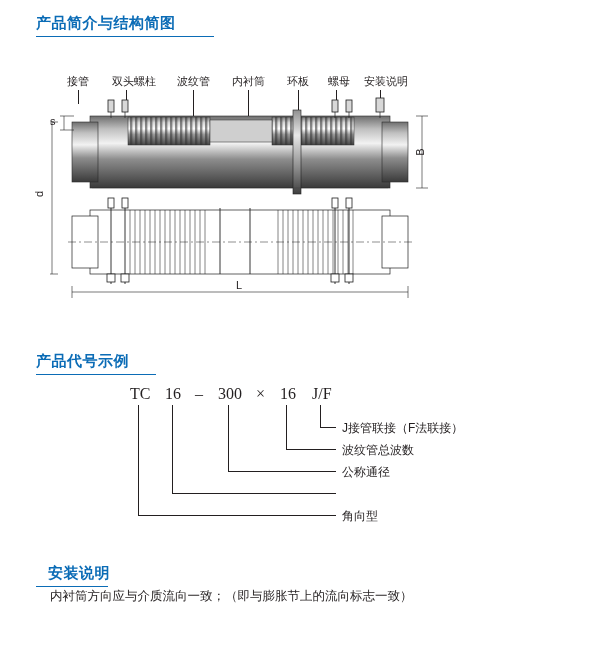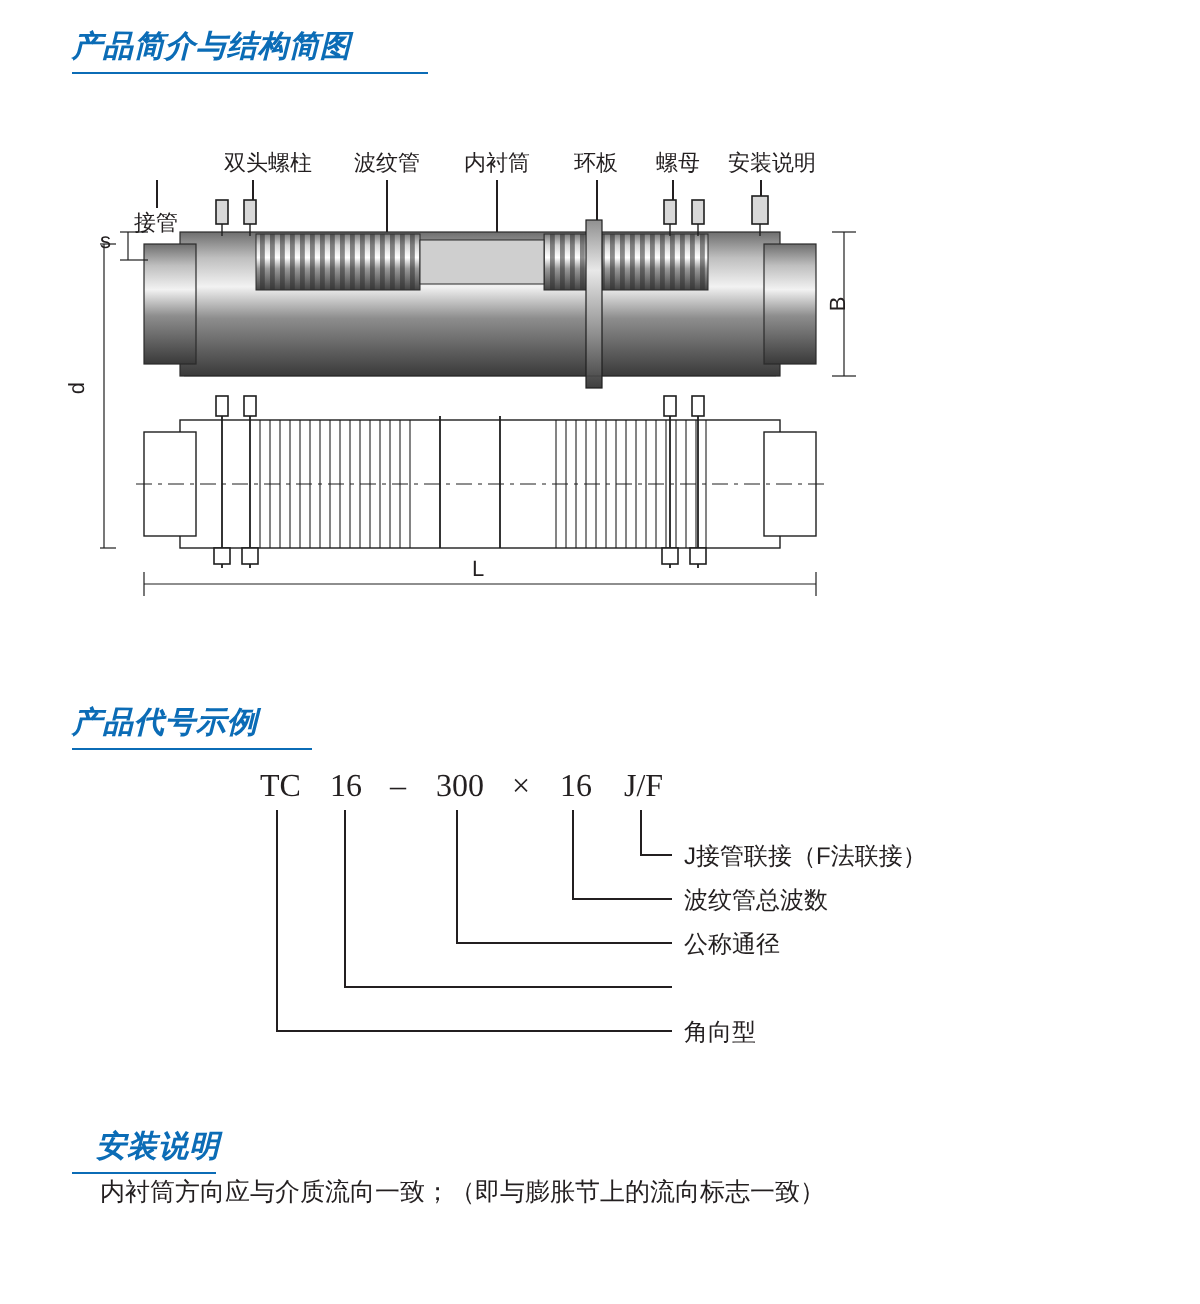--- a/index.html
+++ b/index.html
@@ -15,21 +15,20 @@
     color: #231f20;
     overflow: hidden;
   }
   .section-title {
     position: absolute;
     font-size: 15px;
     font-weight: bold;
     color: #0b6cb6;
     letter-spacing: 0.5px;
     white-space: nowrap;
-    font-style: italic;
   }
   .title-underline {
     position: absolute;
     height: 1px;
     background: #0b6cb6;
   }
 
   
   #figure1 {
     position: absolute;
@@ -106,21 +105,21 @@
   }
 </style>
 </head>
 <body>
 
 <div class="section-title" style="left:36px; top:14px;">产品简介与结构简图</div>
 <div class="title-underline" style="left:36px; top:36px; width:178px;"></div>
 
 <div id="figure1">
 
-  <div class="callout-label" style="left:17px; top:14px;margin-top:30px;">接管</div>
+  <div class="callout-label" style="left:17px; top:14px;">接管</div>
   <div class="callout-label" style="left:62px; top:14px;">双头螺柱</div>
   <div class="callout-label" style="left:127px; top:14px;">波纹管</div>
   <div class="callout-label" style="left:182px; top:14px;">内衬筒</div>
   <div class="callout-label" style="left:237px; top:14px;">环板</div>
   <div class="callout-label" style="left:278px; top:14px;">螺母</div>
   <div class="callout-label" style="left:314px; top:14px;">安装说明</div>
 
   <div class="leader" style="left:28px;  top:30px; height:14px;"></div>
   <div class="leader" style="left:76px;  top:30px; height:14px;"></div>
   <div class="leader" style="left:143px; top:30px; height:32px;"></div>

